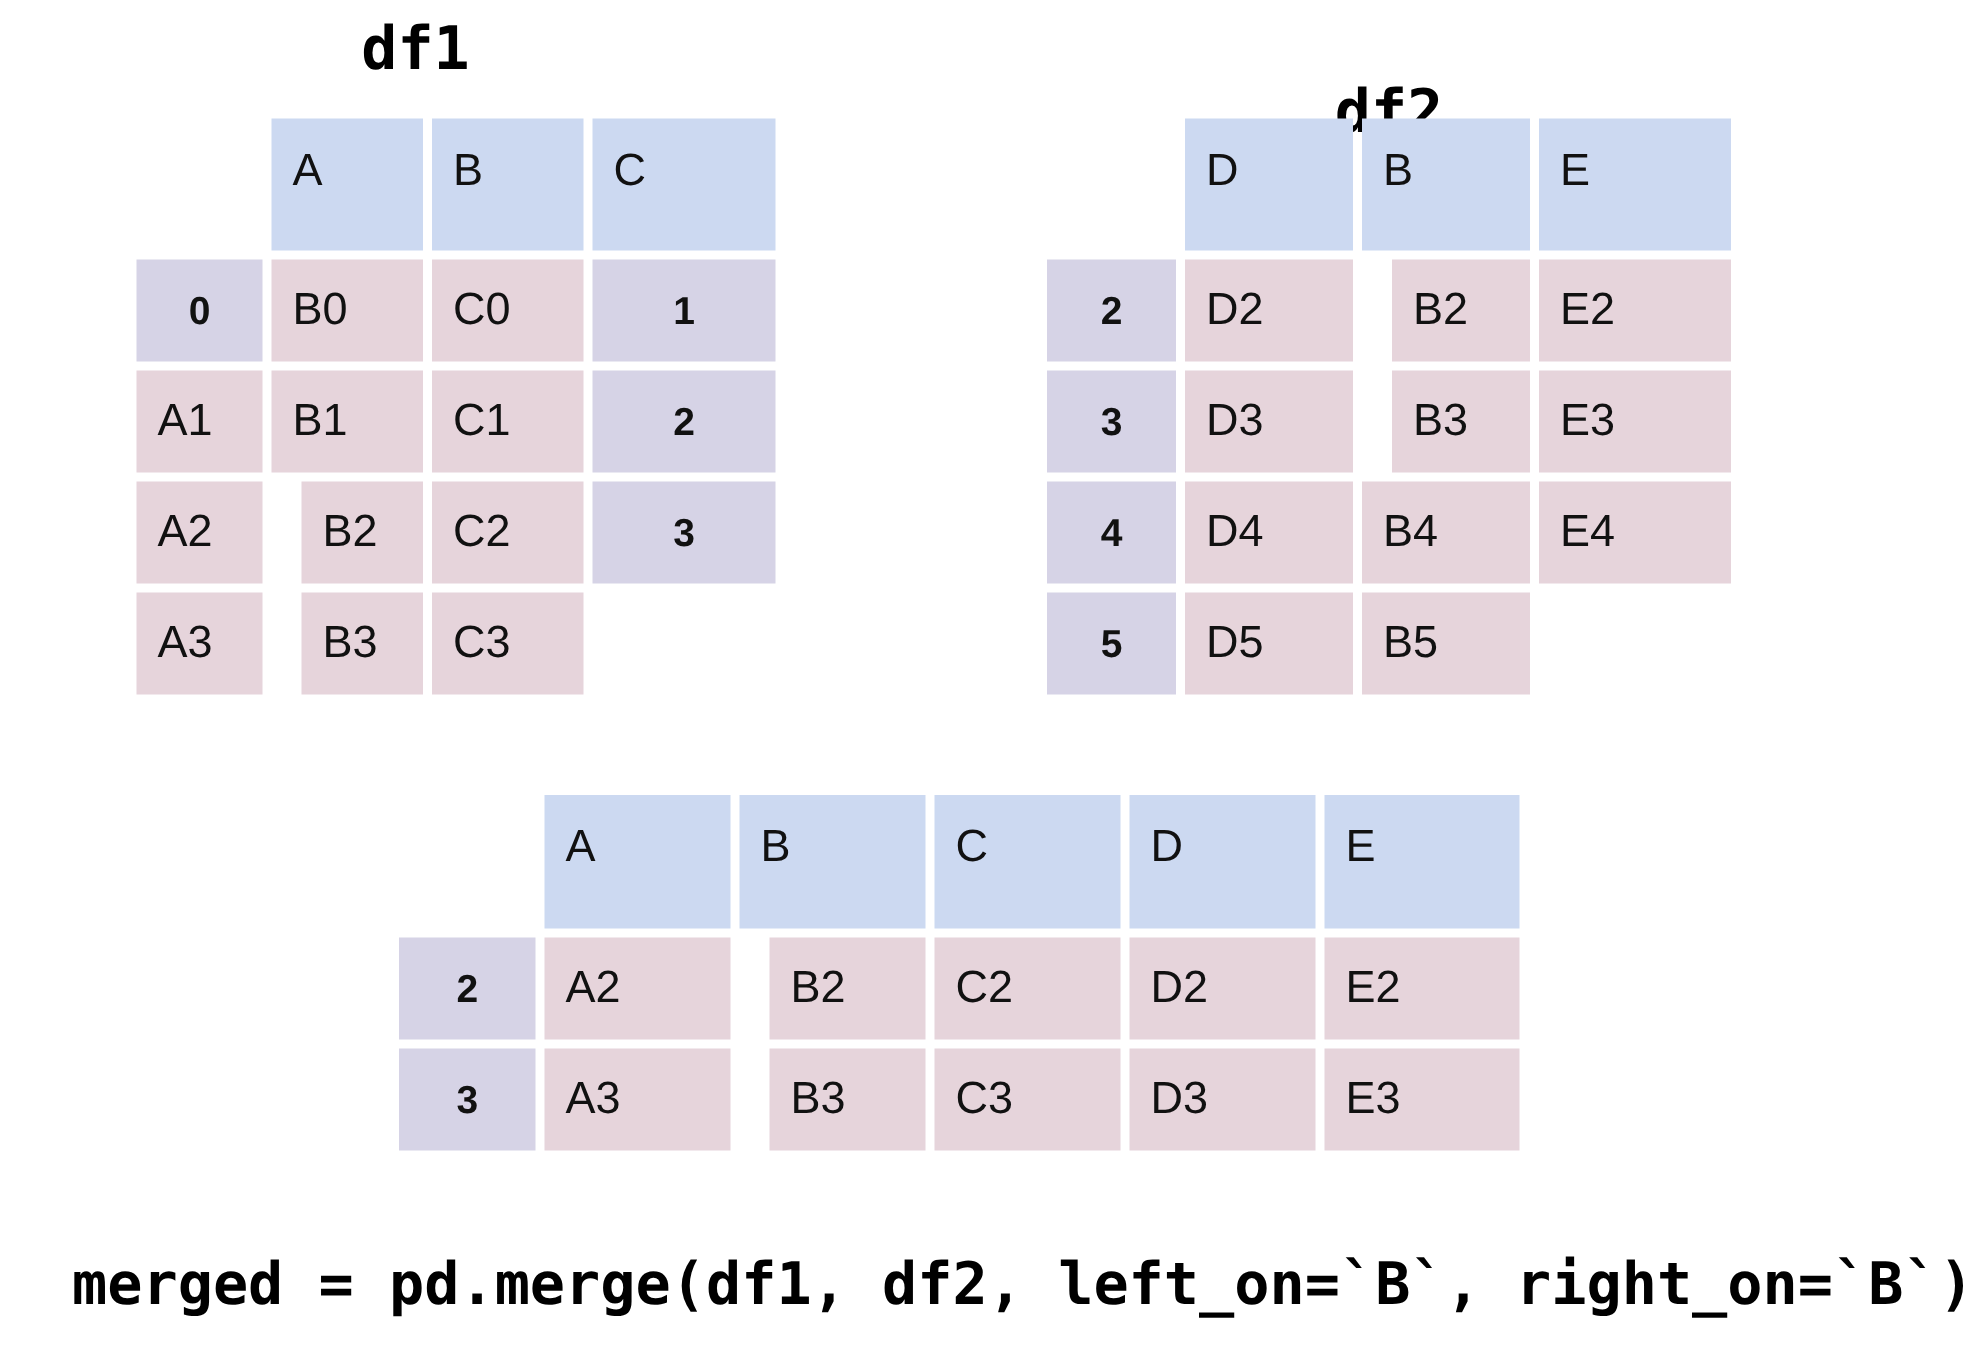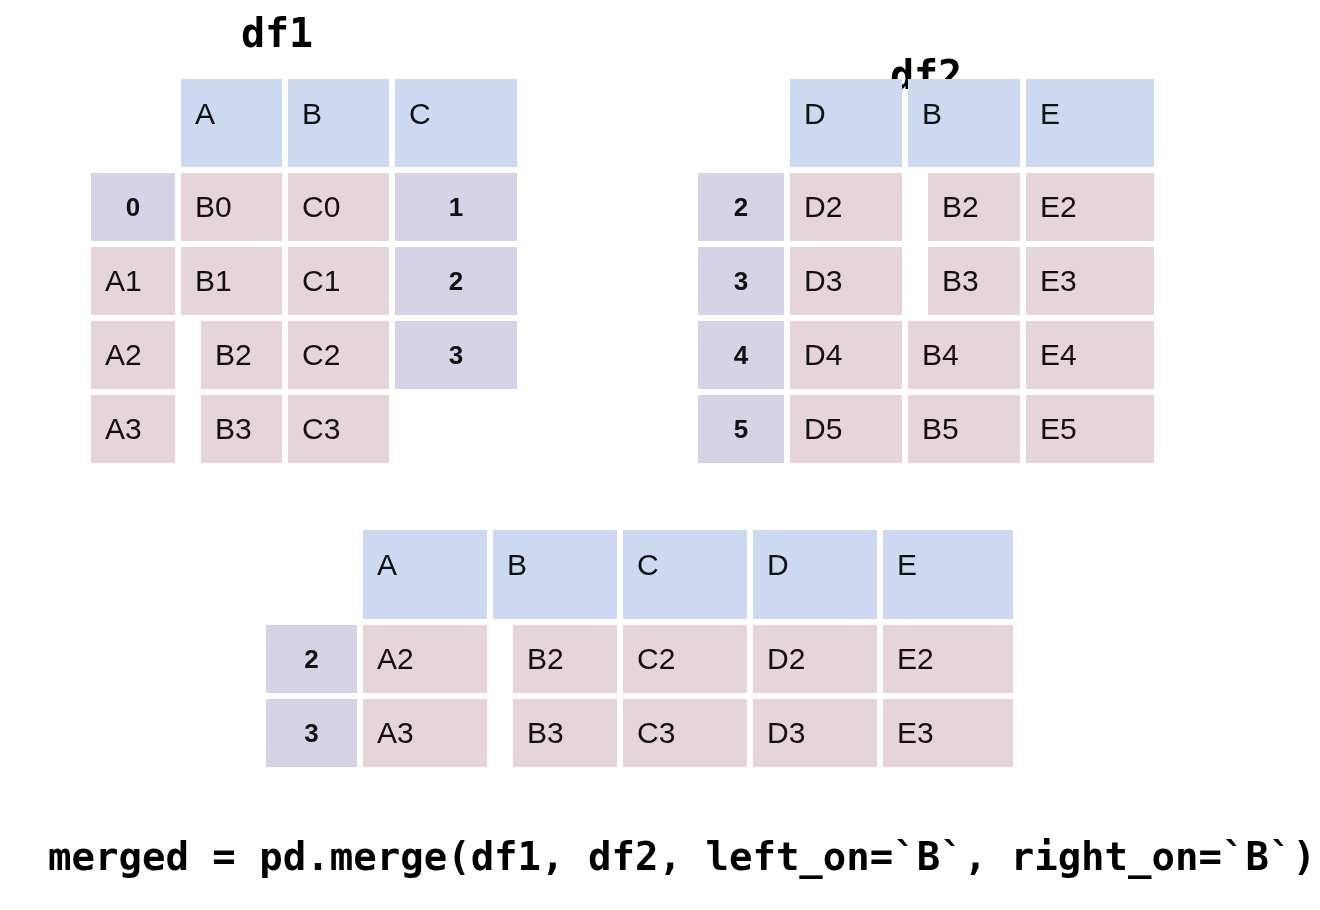--- a/index.html
+++ b/index.html
@@ -80,21 +80,20 @@
     <div class="cell data">E3</div>
 
     <div class="cell idx">4</div>
     <div class="cell data">D4</div>
     <div class="cell data">B4</div>
     <div class="cell data">E4</div>
 
     <div class="cell idx">5</div>
     <div class="cell data">D5</div>
     <div class="cell data">B5</div>
-    <div class="cell data">E5</div>
   </div>
 
   <div class="grid t-merged">
     <div class="cell corner"></div>
     <div class="cell head">A</div>
     <div class="cell head">B</div>
     <div class="cell head">C</div>
     <div class="cell head">D</div>
     <div class="cell head">E</div>
 

